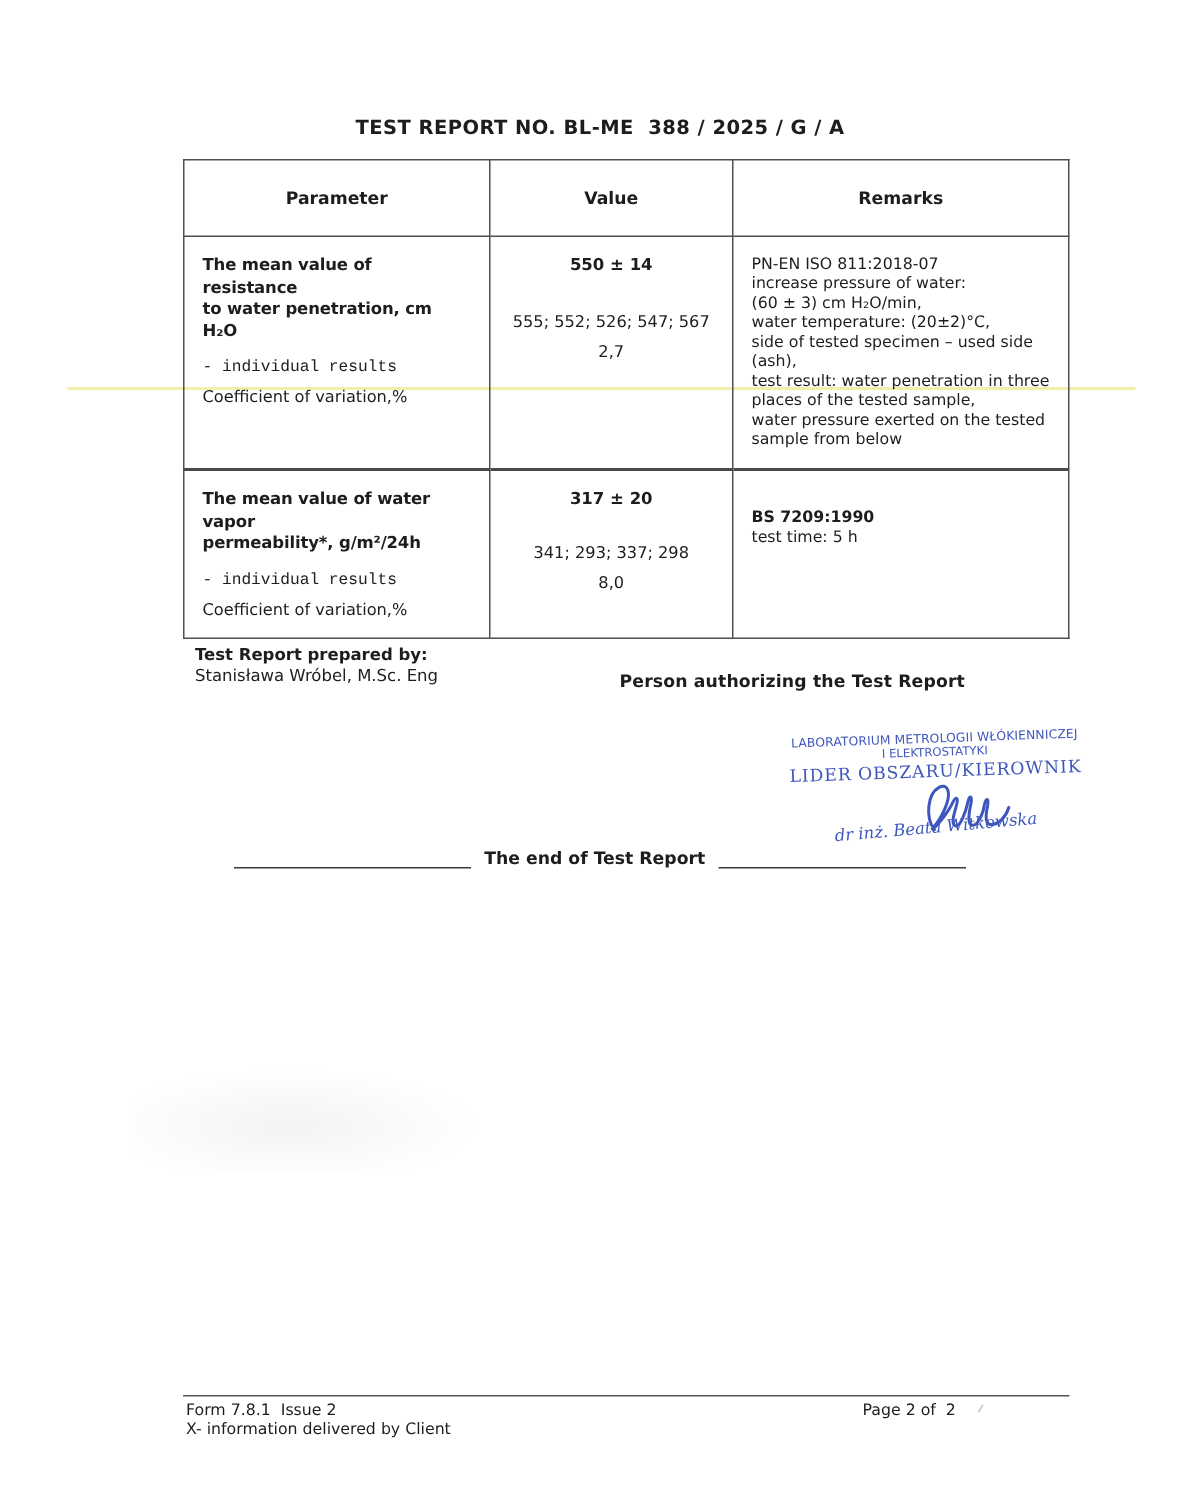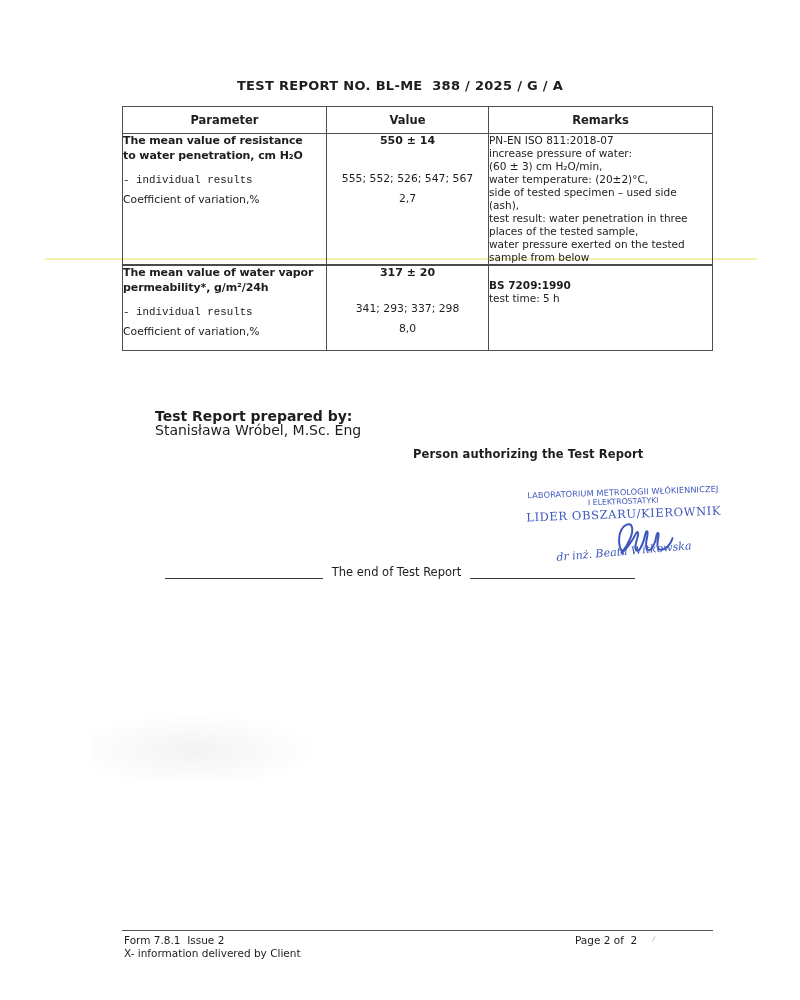--- a/index.html
+++ b/index.html
@@ -19,60 +19,60 @@
   }
   .smudge{
     position:absolute;left:90px;top:712px;width:230px;height:70px;
     background:radial-gradient(ellipse at 45% 55%, rgba(170,170,170,.14), rgba(170,170,170,0) 70%);
   }
   table.report{
     position:absolute;left:122px;top:106px;width:590px;z-index:1;
     border-collapse:collapse;table-layout:fixed;font-size:10.8px;
   }
   table.report th, table.report td{
-    border:1.5px solid #4f4f4f;vertical-align:top;padding:0;
+    border:1.5px solid #4f4f4f;vertical-align:top;padding:12px;
   }
   table.report th{
     height:26px;vertical-align:middle;text-align:center;
     font-size:11.5px;font-weight:bold;
   }
   tr.sep td{border-bottom:2.5px solid #4a4a4a;}
   td.param{padding:6px 6px 4px 7px;}
   td.value{padding:6px 2px 4px 2px;text-align:center;}
   td.remarks{padding:4px 5px 3px 7px;font-size:10.5px;line-height:13px;white-space:pre-line;}
   .p-title{font-weight:bold;font-size:11px;line-height:14.5px;letter-spacing:-.1px;white-space:pre-line;}
   .p-sub1{margin-top:11px;font-family:Liberation Mono, monospace;}
   .p-sub2{margin-top:7px;}
   .v-mean{font-weight:bold;font-size:11px;}
   .v-ind{margin-top:25px;}
   .v-cov{margin-top:7px;}
   .r-standard{font-weight:bold;}
   td.conditions{padding:6px 8px 6px 7px;white-space:pre-wrap;line-height:14px;}
   .cond-label{font-weight:bold;}
-  .prepared{position:absolute;left:130px;top:410px;font-size:14px;line-height:13.5px;margin-left:25px;}
+  .prepared{position:absolute;left:130px;top:430px;font-size:11px;line-height:13.5px;}
   .prepared .lbl{font-weight:bold;}
   .authorizing{position:absolute;left:413px;top:447px;font-size:11.5px;font-weight:bold;letter-spacing:.1px;}
   .stamp{
     position:absolute;left:524px;top:487px;width:200px;text-align:center;
     color:#3f57bd;transform:rotate(-2deg);z-index:2;
   }
   .stamp-l1{font-size:8.2px;letter-spacing:.1px;white-space:nowrap;}
   .stamp-l2{font-size:7.8px;}
   .stamp-l3{font-family:"DejaVu Serif","Liberation Serif",serif;font-size:11.5px;letter-spacing:.6px;margin-top:1px;white-space:nowrap;}
   .stamp-sign-wrap{position:relative;height:40px;}
   .stamp-sign-svg{position:absolute;left:88px;top:-2px;}
   .stamp-signer{
     position:absolute;left:4px;top:24px;width:190px;
     font-family:"DejaVu Serif","Liberation Serif",serif;font-style:italic;
     font-size:11px;transform:rotate(-3deg);white-space:nowrap;
   }
   .end-line{
     position:absolute;top:565px;left:0;width:100%;
     display:flex;justify-content:center;align-items:flex-end;gap:9px;
-    font-size:11.5px;font-weight:normal;
+    font-size:11.5px;font-weight:bold;
   }
   .rule{border-bottom:1.8px solid #3a3a3a;height:13px;}
   .rule.left{width:158px;}
   .rule.right{width:165px;}
   .footer-line{position:absolute;left:122px;top:930px;width:591px;border-top:1.5px solid #555;}
   .footer-form{position:absolute;left:124px;top:934px;font-size:10.5px;white-space:pre-wrap;}
   .footer-note{position:absolute;left:124px;top:947px;font-size:10.5px;}
   .footer-page{position:absolute;left:575px;top:934px;font-size:10.5px;white-space:pre-wrap;}
   .footer-mark{
     position:absolute;left:653px;top:937px;width:4px;height:6px;

